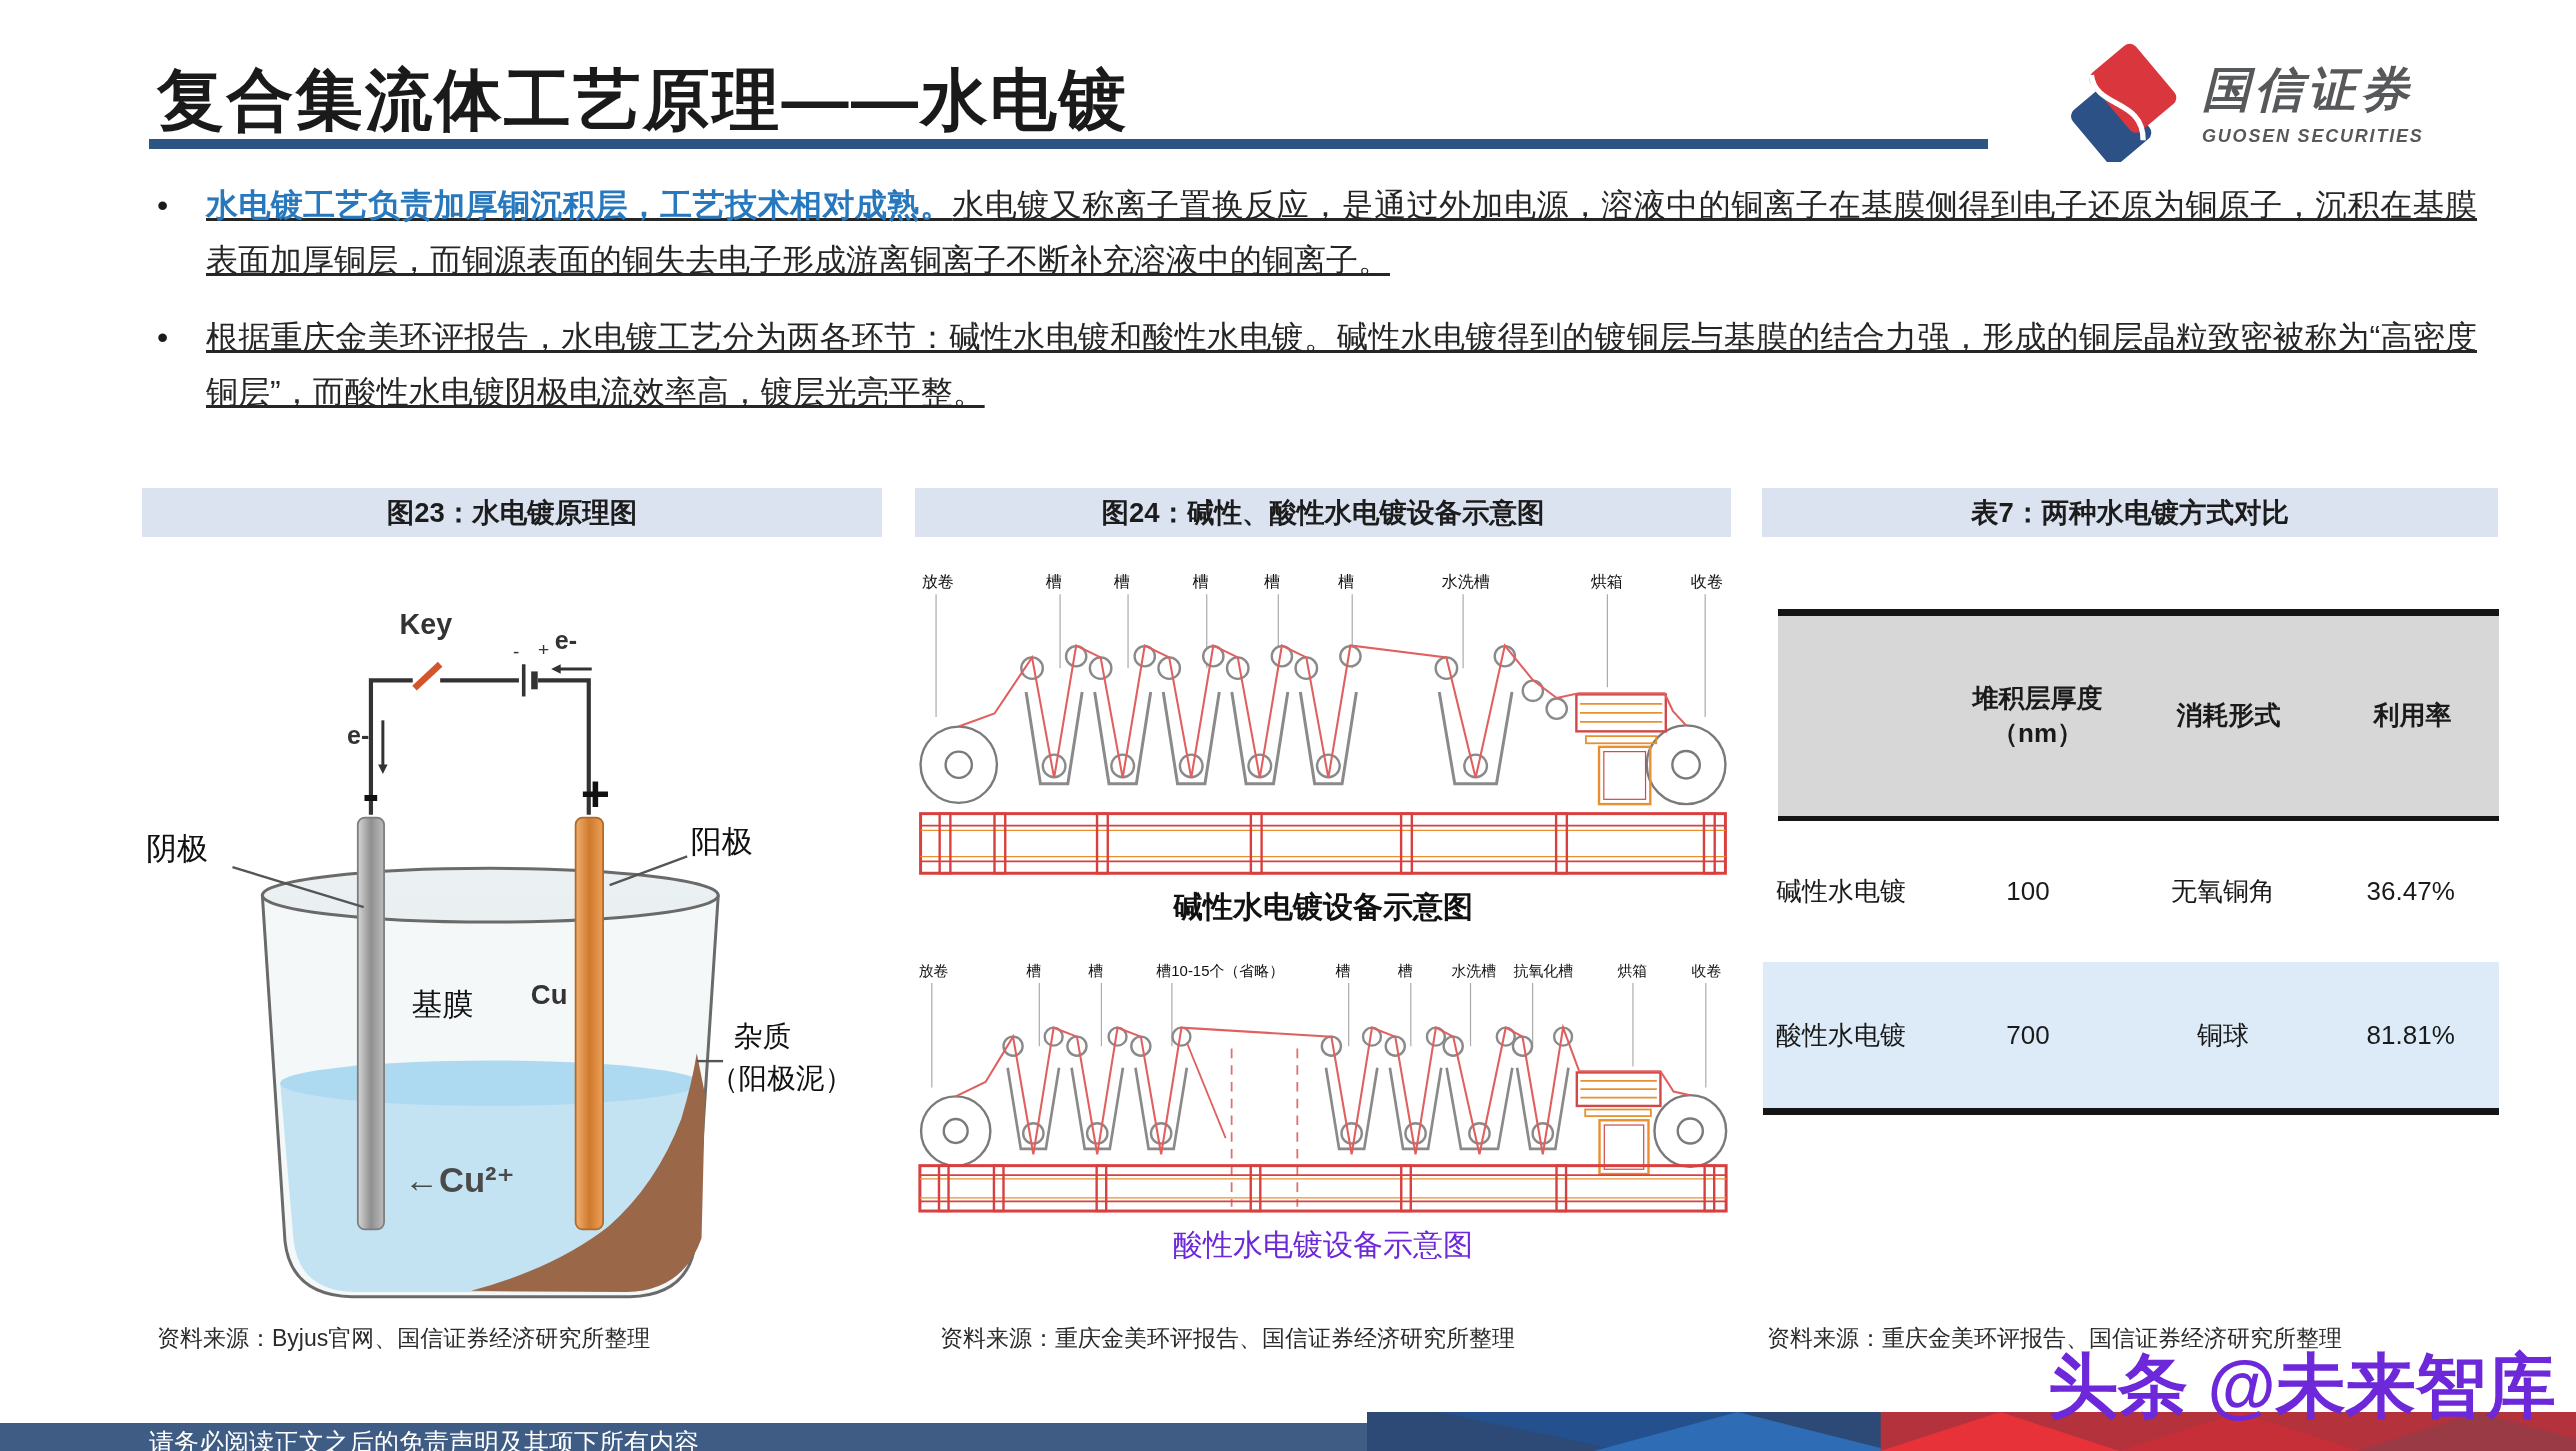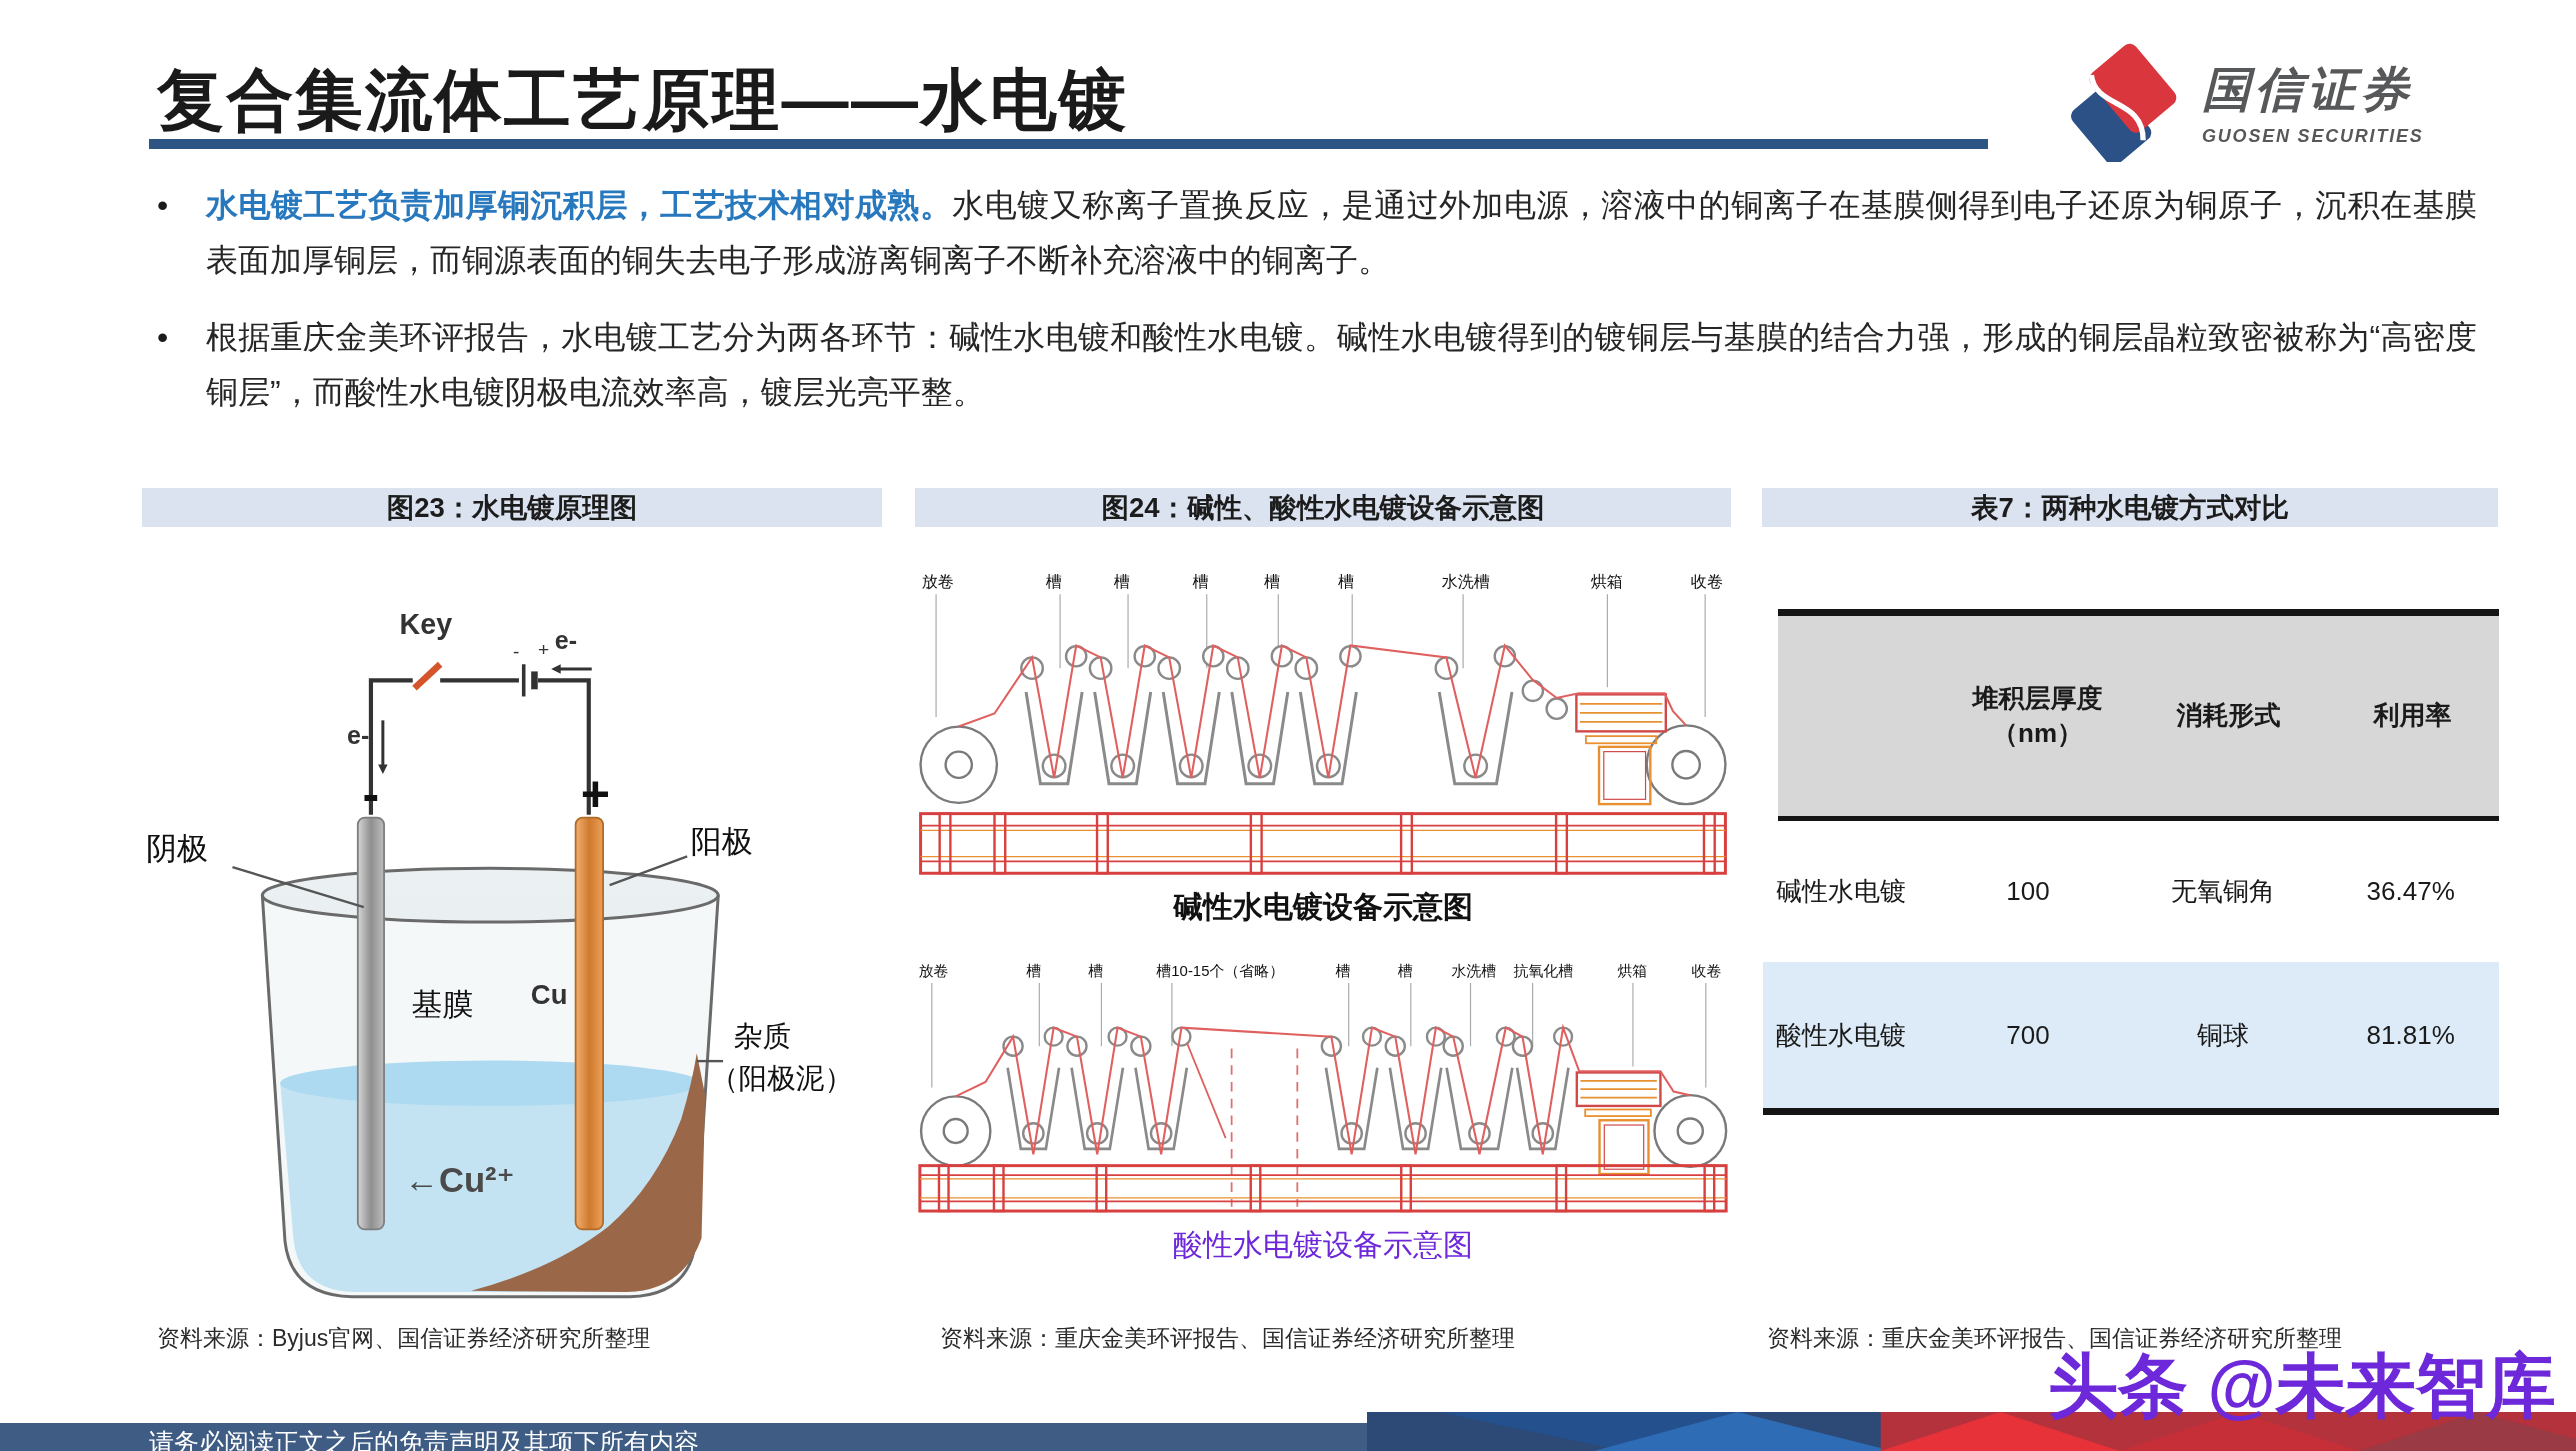--- a/index.html
+++ b/index.html
@@ -13,24 +13,24 @@
   .title-rule{position:absolute;left:149px;top:139px;width:1839px;height:9.6px;background:#2d5584;}
   .logo{position:absolute;left:2059px;top:43px;display:flex;align-items:center;gap:18px;}
   .logo-icon svg{width:125px;height:119px;display:block;}
   .logo-text{display:flex;flex-direction:column;justify-content:flex-end;font-style:italic;}
   .logo-cn{font-size:48px;font-weight:bold;color:#57585a;letter-spacing:4.8px;white-space:nowrap;}
   .logo-en{font-size:18px;font-weight:bold;color:#57585a;letter-spacing:1.8px;margin-top:4.8px;white-space:nowrap;}
   
   .bullets{position:absolute;left:157px;top:178px;width:2320px;}
   .bullet{display:flex;margin-bottom:21.5px;}
   .bullet .dot{flex:0 0 49px;font-size:32px;line-height:1.72;}
-  .bullet p{margin:0;font-size:32px;line-height:1.72;text-align:justify;color:#262626;}
+  .bullet p{margin:0;font-size:32px;line-height:1.72;text-align:justify;color:#262626;text-decoration:underline;}
   .bullet .hl{color:#2878be;font-weight:bold;}
   
-  .panel-header{position:absolute;top:488px;height:39px;background:#dbe3f1;display:flex;align-items:center;justify-content:center;font-size:27.5px;font-weight:bold;color:#1c1c1c;}
+  .panel-header{position:absolute;top:488px;height:49px;background:#dbe3f1;display:flex;align-items:center;justify-content:center;font-size:27.5px;font-weight:bold;color:#1c1c1c;}
   #ph1{left:142px;width:740px;}
   #ph2{left:915px;width:816px;}
   #ph3{left:1762px;width:736px;}
   .fig-svg{position:absolute;}
   #fig23{left:137px;top:558px;width:740px;height:749px;}
   #equipA{left:915px;top:568px;width:816px;height:313px;}
   #capA{position:absolute;left:915px;top:887px;width:816px;text-align:center;font-size:30px;font-weight:600;color:#111;}
   #equipB{left:915px;top:959px;width:816px;height:258px;}
   #capB{position:absolute;left:915px;top:1225px;width:816px;text-align:center;font-size:30px;font-weight:400;color:#6d28d9;}
   

